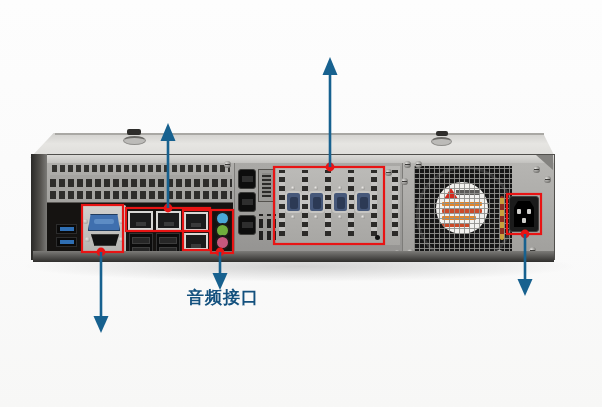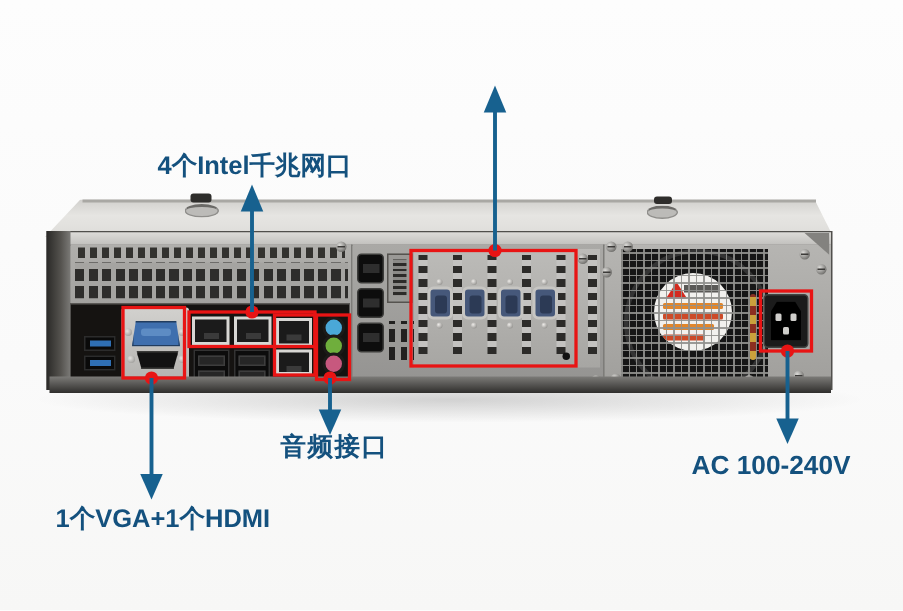--- a/index.html
+++ b/index.html
@@ -275,17 +275,14 @@
     <line class="arrow-line" x1="220" y1="252" x2="220" y2="275"></line>
     <polygon class="arrow-head" points="220,290 212.5,273 227.5,273"></polygon>
 
     <line class="arrow-line" x1="101" y1="252" x2="101" y2="317"></line>
     <polygon class="arrow-head" points="101,333 93.5,316 108.5,316"></polygon>
 
     <line class="arrow-line" x1="525" y1="234" x2="525" y2="280"></line>
     <polygon class="arrow-head" points="525,296 517.5,279 532.5,279"></polygon>
   </svg>
 
-  <div class="ann-label" style="left:105px;top:99px;font-size:17px;">4个Intel千兆网口</div>
   <div class="ann-label" style="left:187px;top:286px;font-size:17px;letter-spacing:1px;">音频接口</div>
-  <div class="ann-label" style="left:37px;top:334px;font-size:17px;">1个VGA+1个HDMI</div>
-  <div class="ann-label" style="left:461px;top:300px;font-size:17.5px;">AC 100-240V</div>
 </div>
 
 </body></html>

